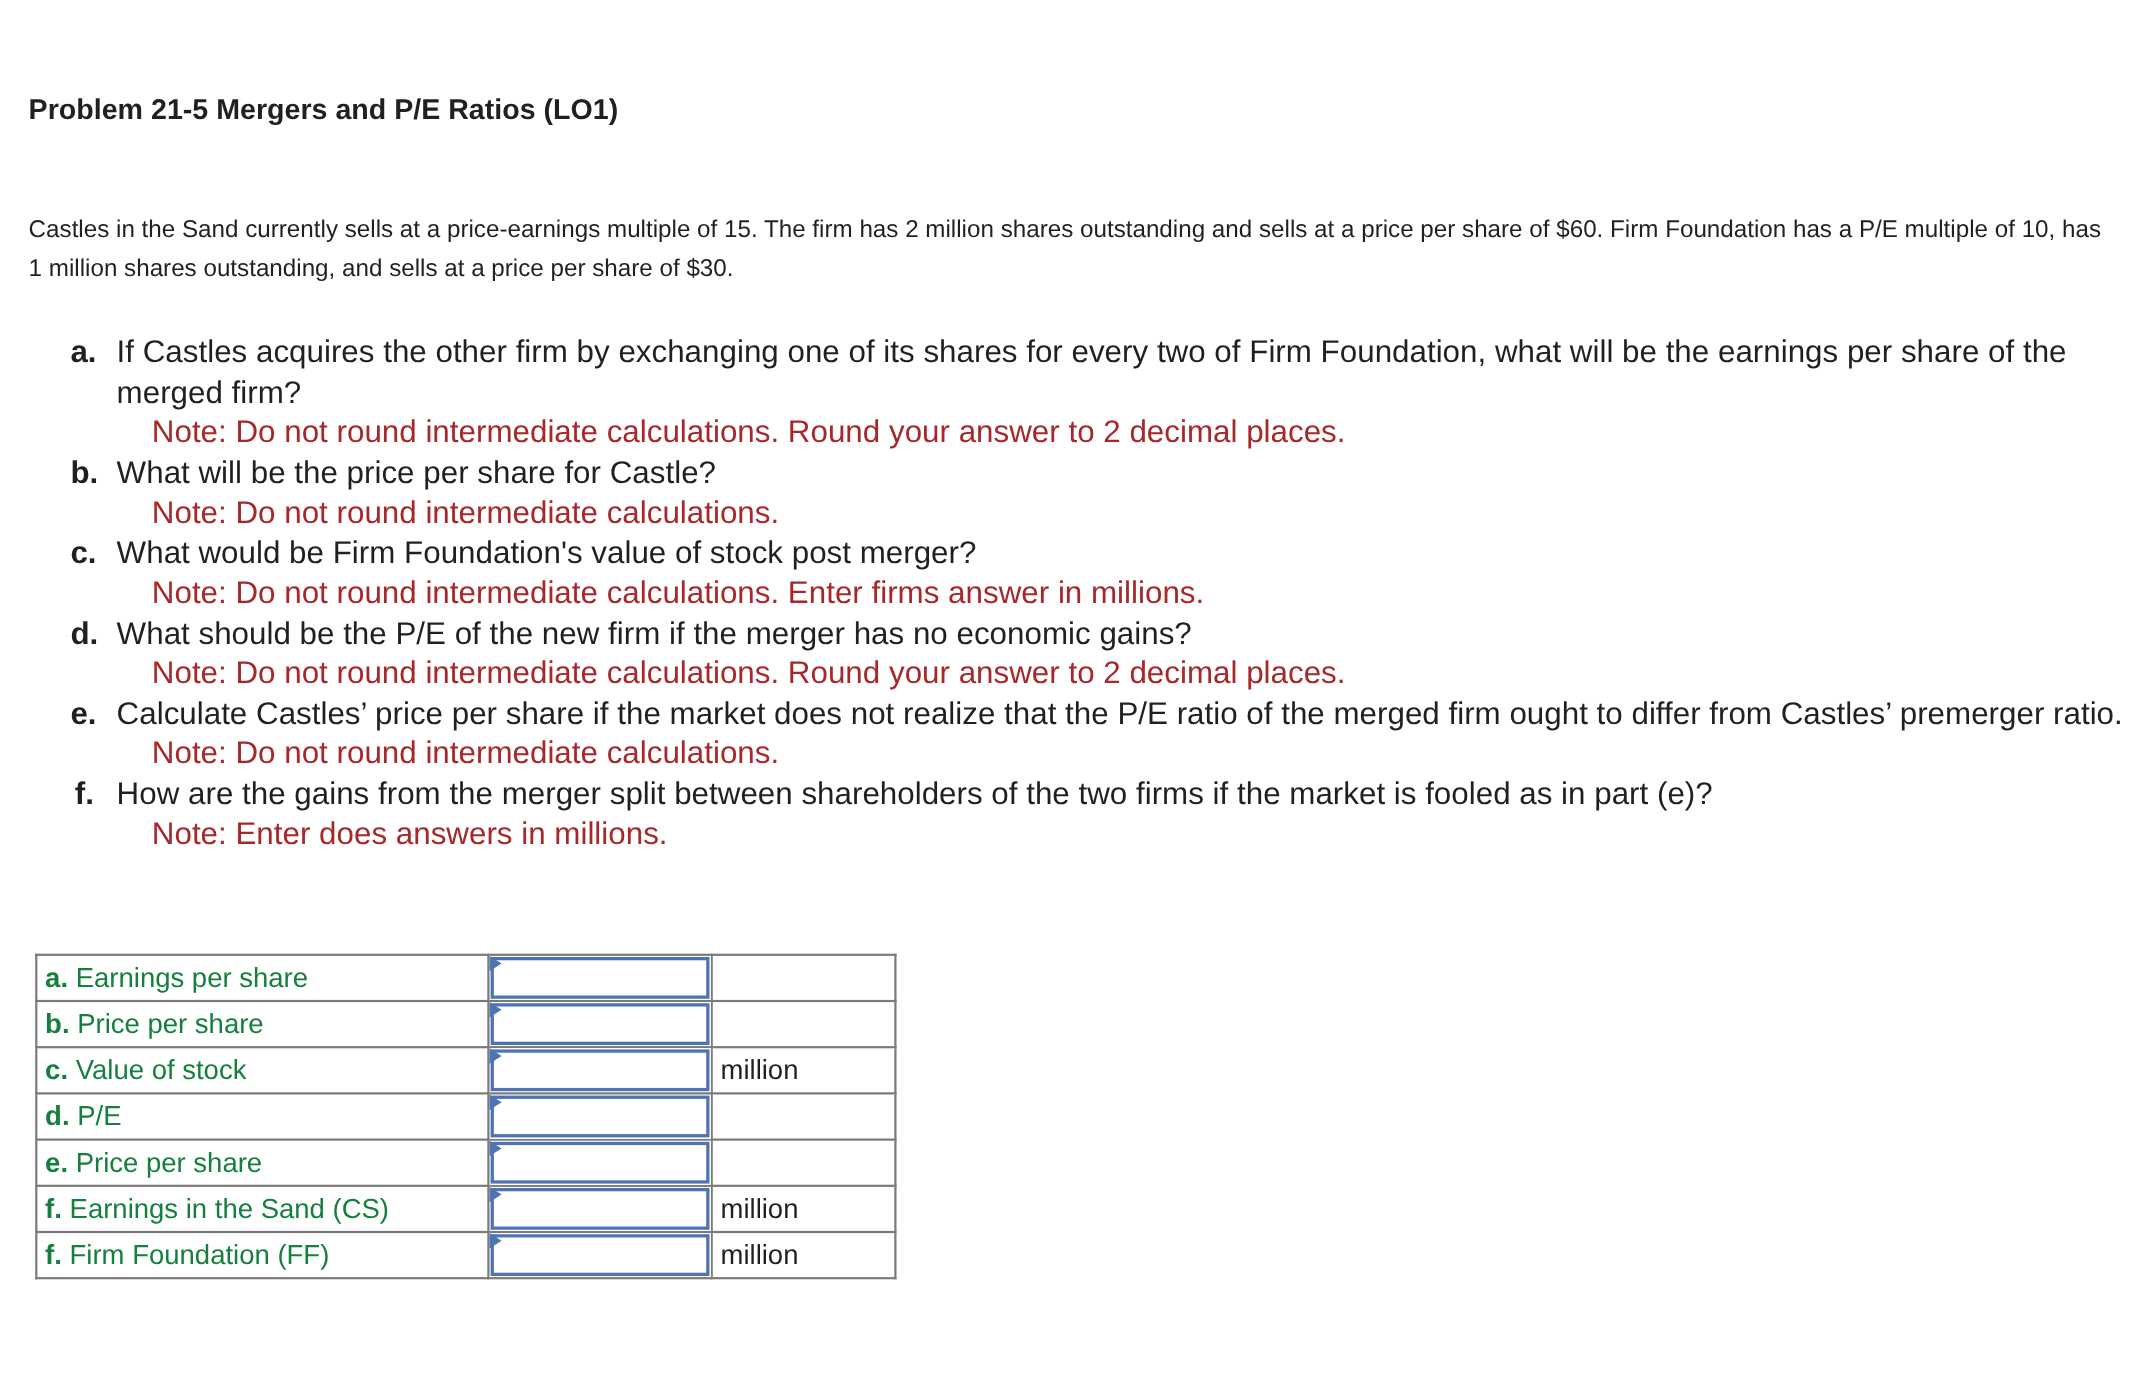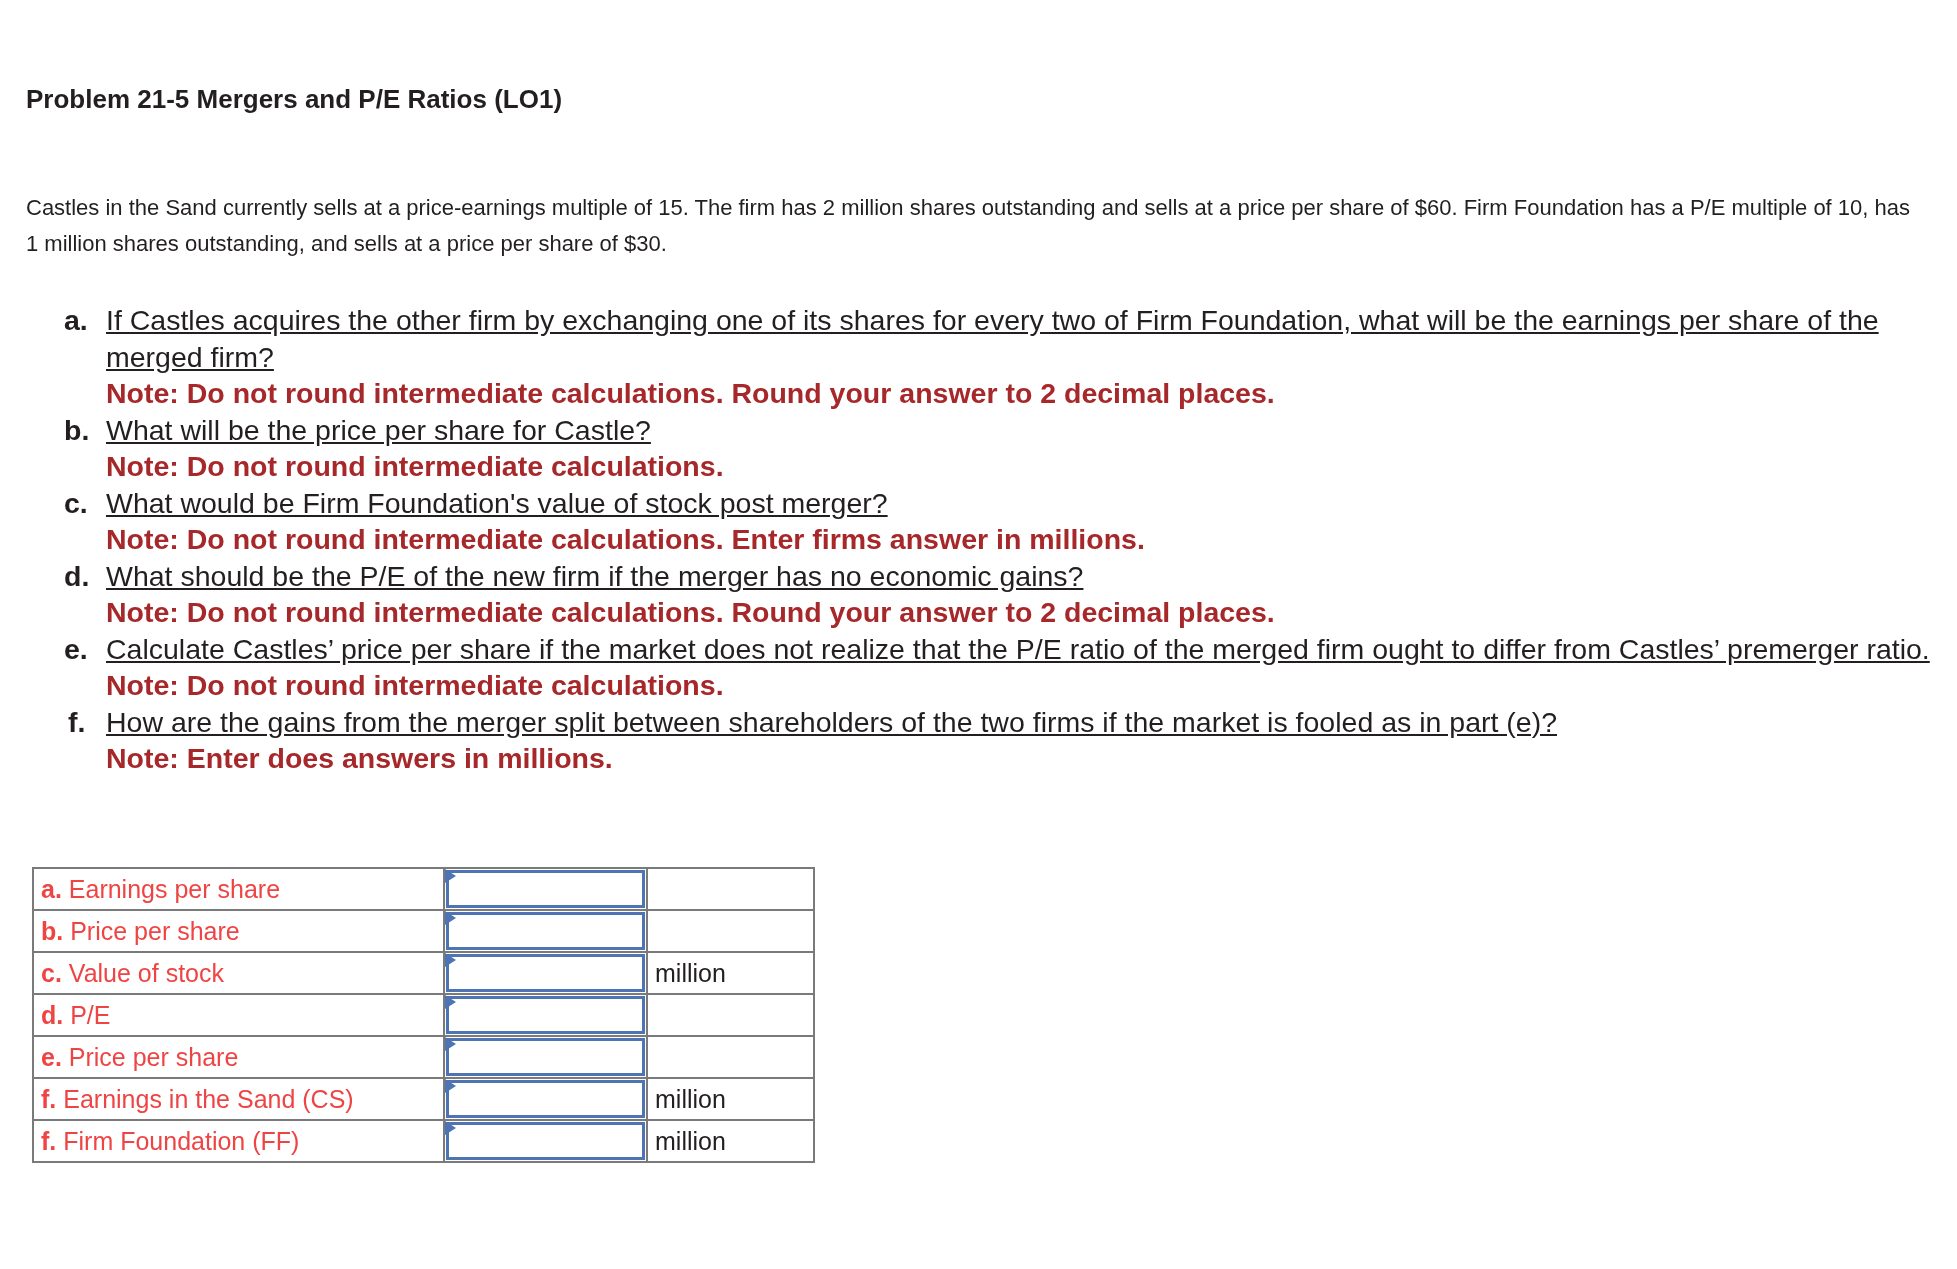--- a/index.html
+++ b/index.html
@@ -53,43 +53,44 @@
   .q-letter {
     width: 44px;
     flex: 0 0 44px;
     font-weight: bold;
     text-align: left;
     padding-left: 2px;
     box-sizing: border-box;
   }
   .q-letter.narrow { padding-left: 6px; }
   .q-body { flex: 1; }
-  .q-text { display: block; text-decoration: underline; }
+  .q-text { display: block; }
   .q-note {
     display: block;
     color: #a7282a;
-    font-weight: bold;
+    font-weight: normal;
+    margin-left: 32px;
   }
   table.answers {
     position: absolute;
     left: 32px;
     top: 867px;
     border-collapse: collapse;
     font-size: 25px;
   }
   table.answers td {
     border: 2.5px solid #7a7a7a;
     height: 42px;
     padding: 0;
     box-sizing: border-box;
   }
   td.label-cell {
     width: 411px;
     padding-left: 7px !important;
-    color: #ef4444;
+    color: #15803d;
   }
   td.label-cell b { font-weight: bold; }
   td.input-cell {
     width: 203px;
     position: relative;
     background: #ffffff;
   }
   td.input-cell .box {
     position: absolute;
     left: 1px;

